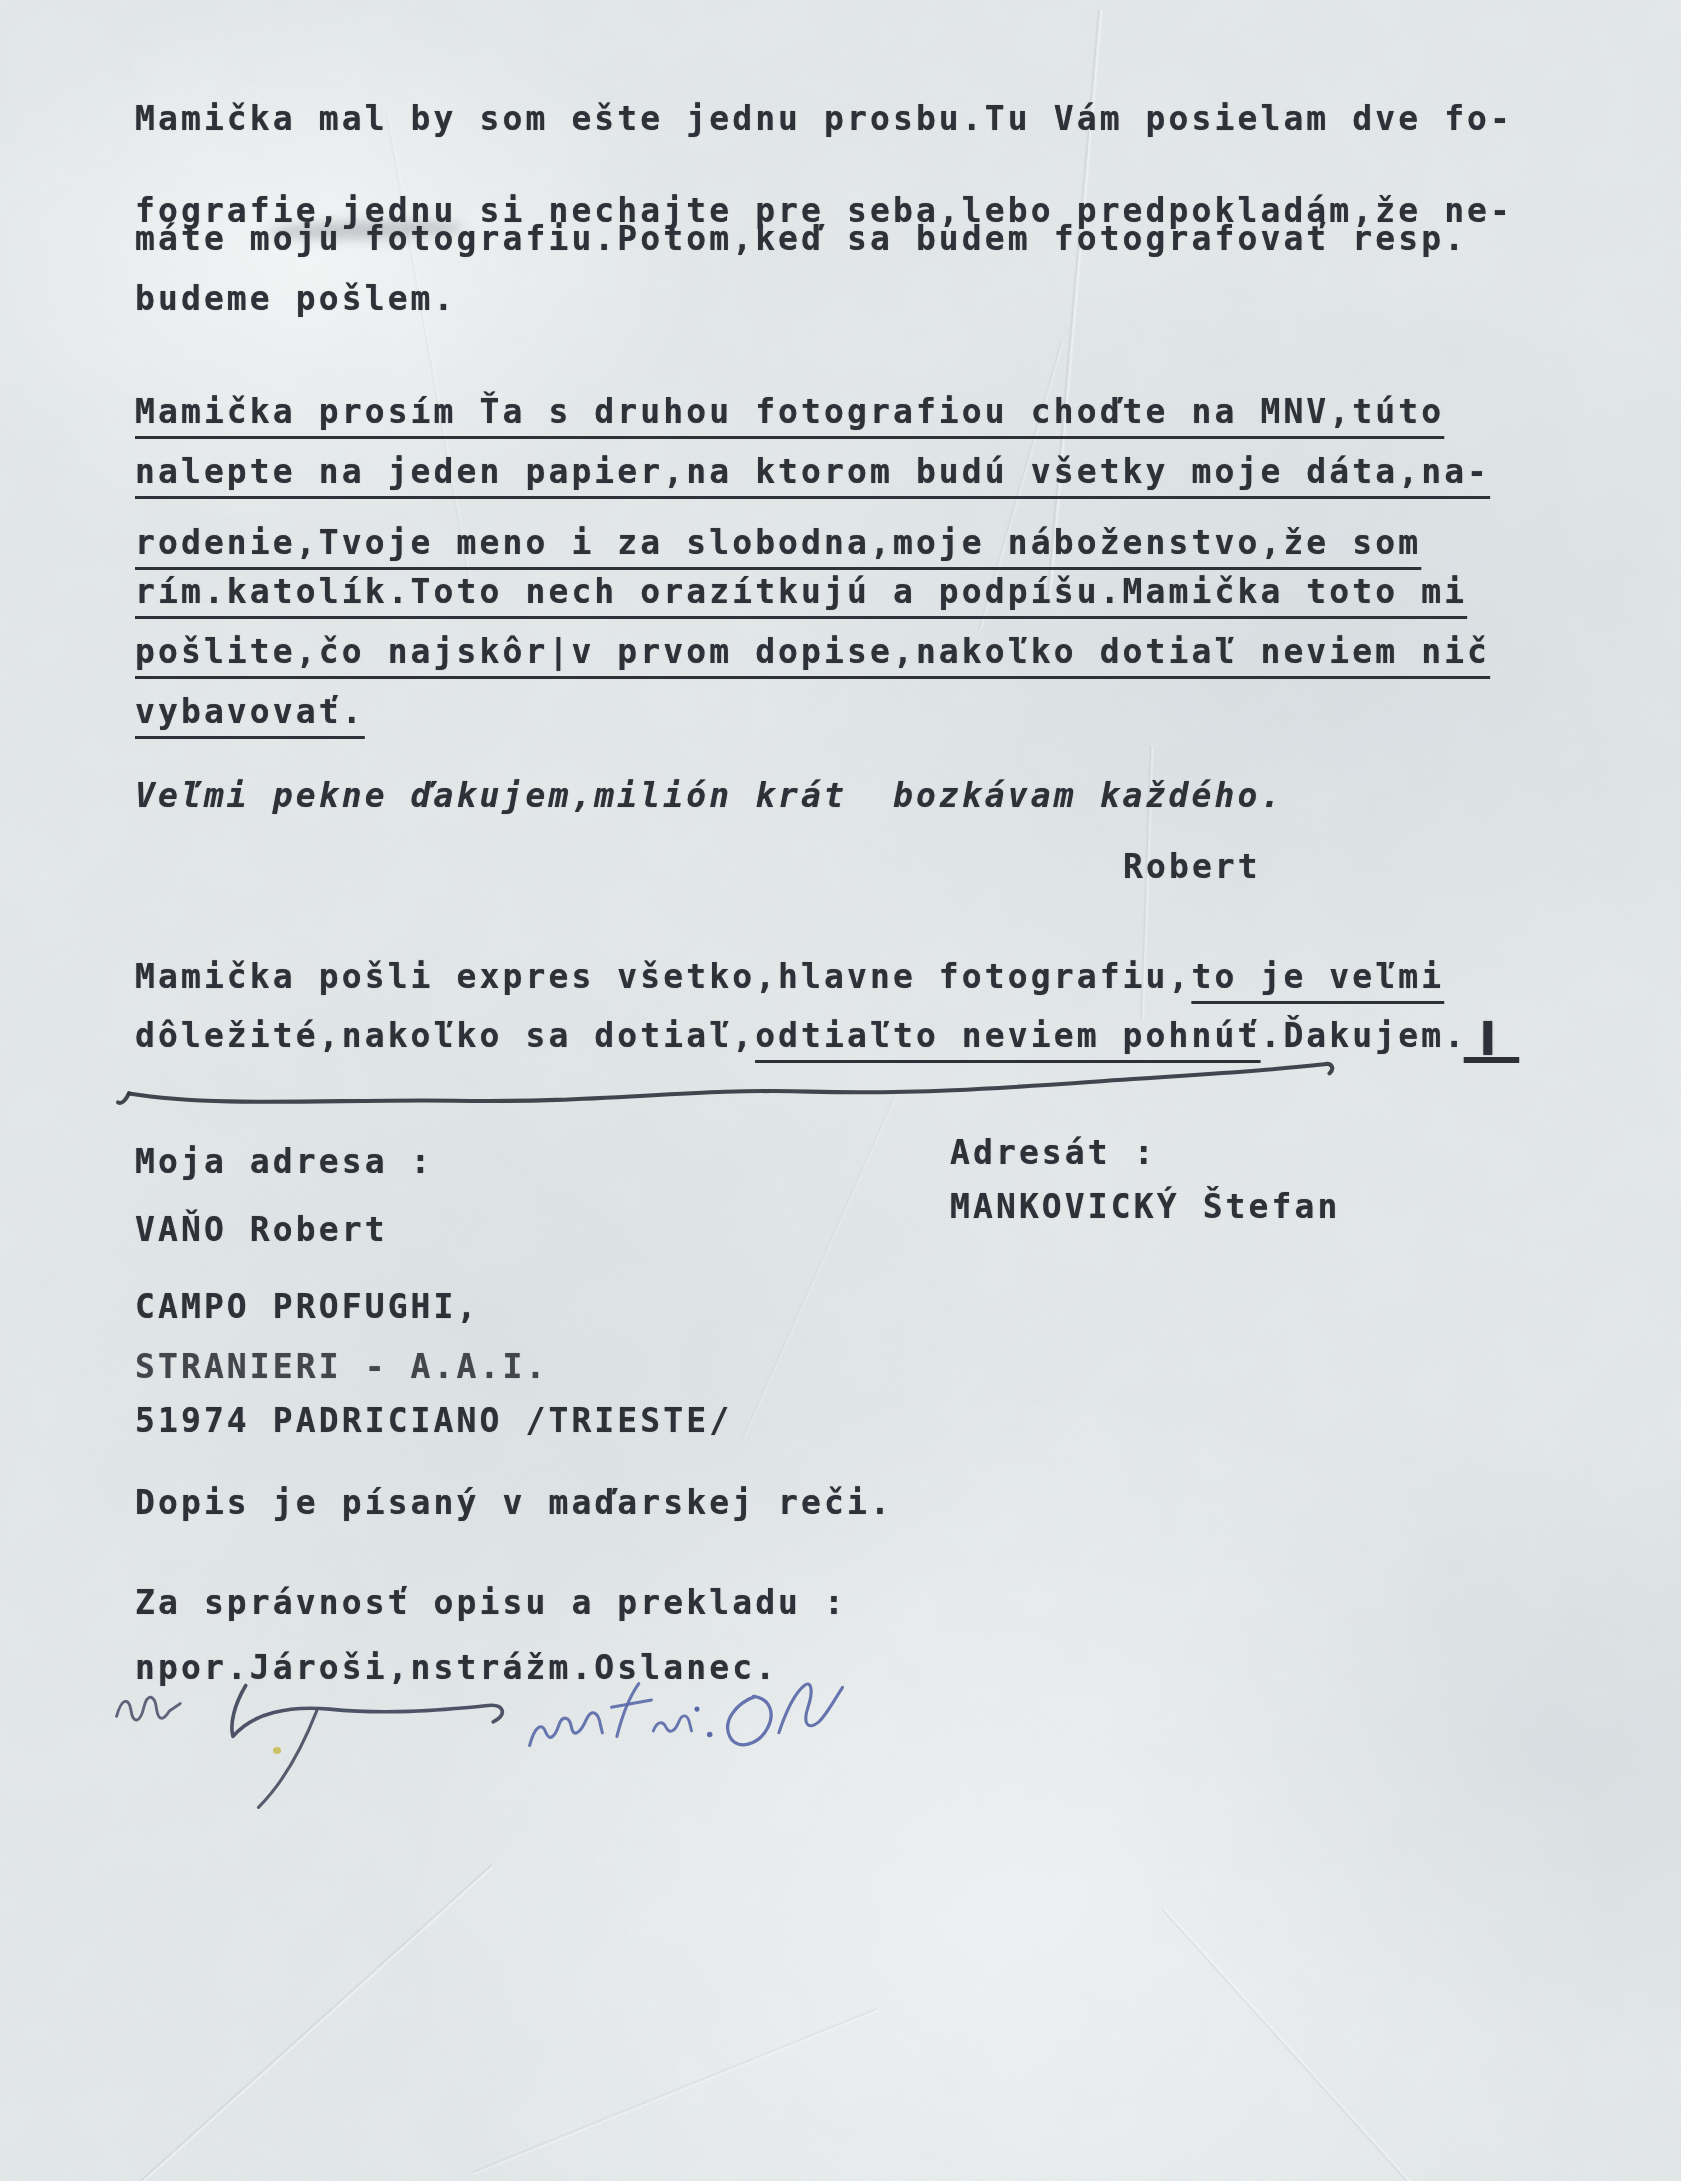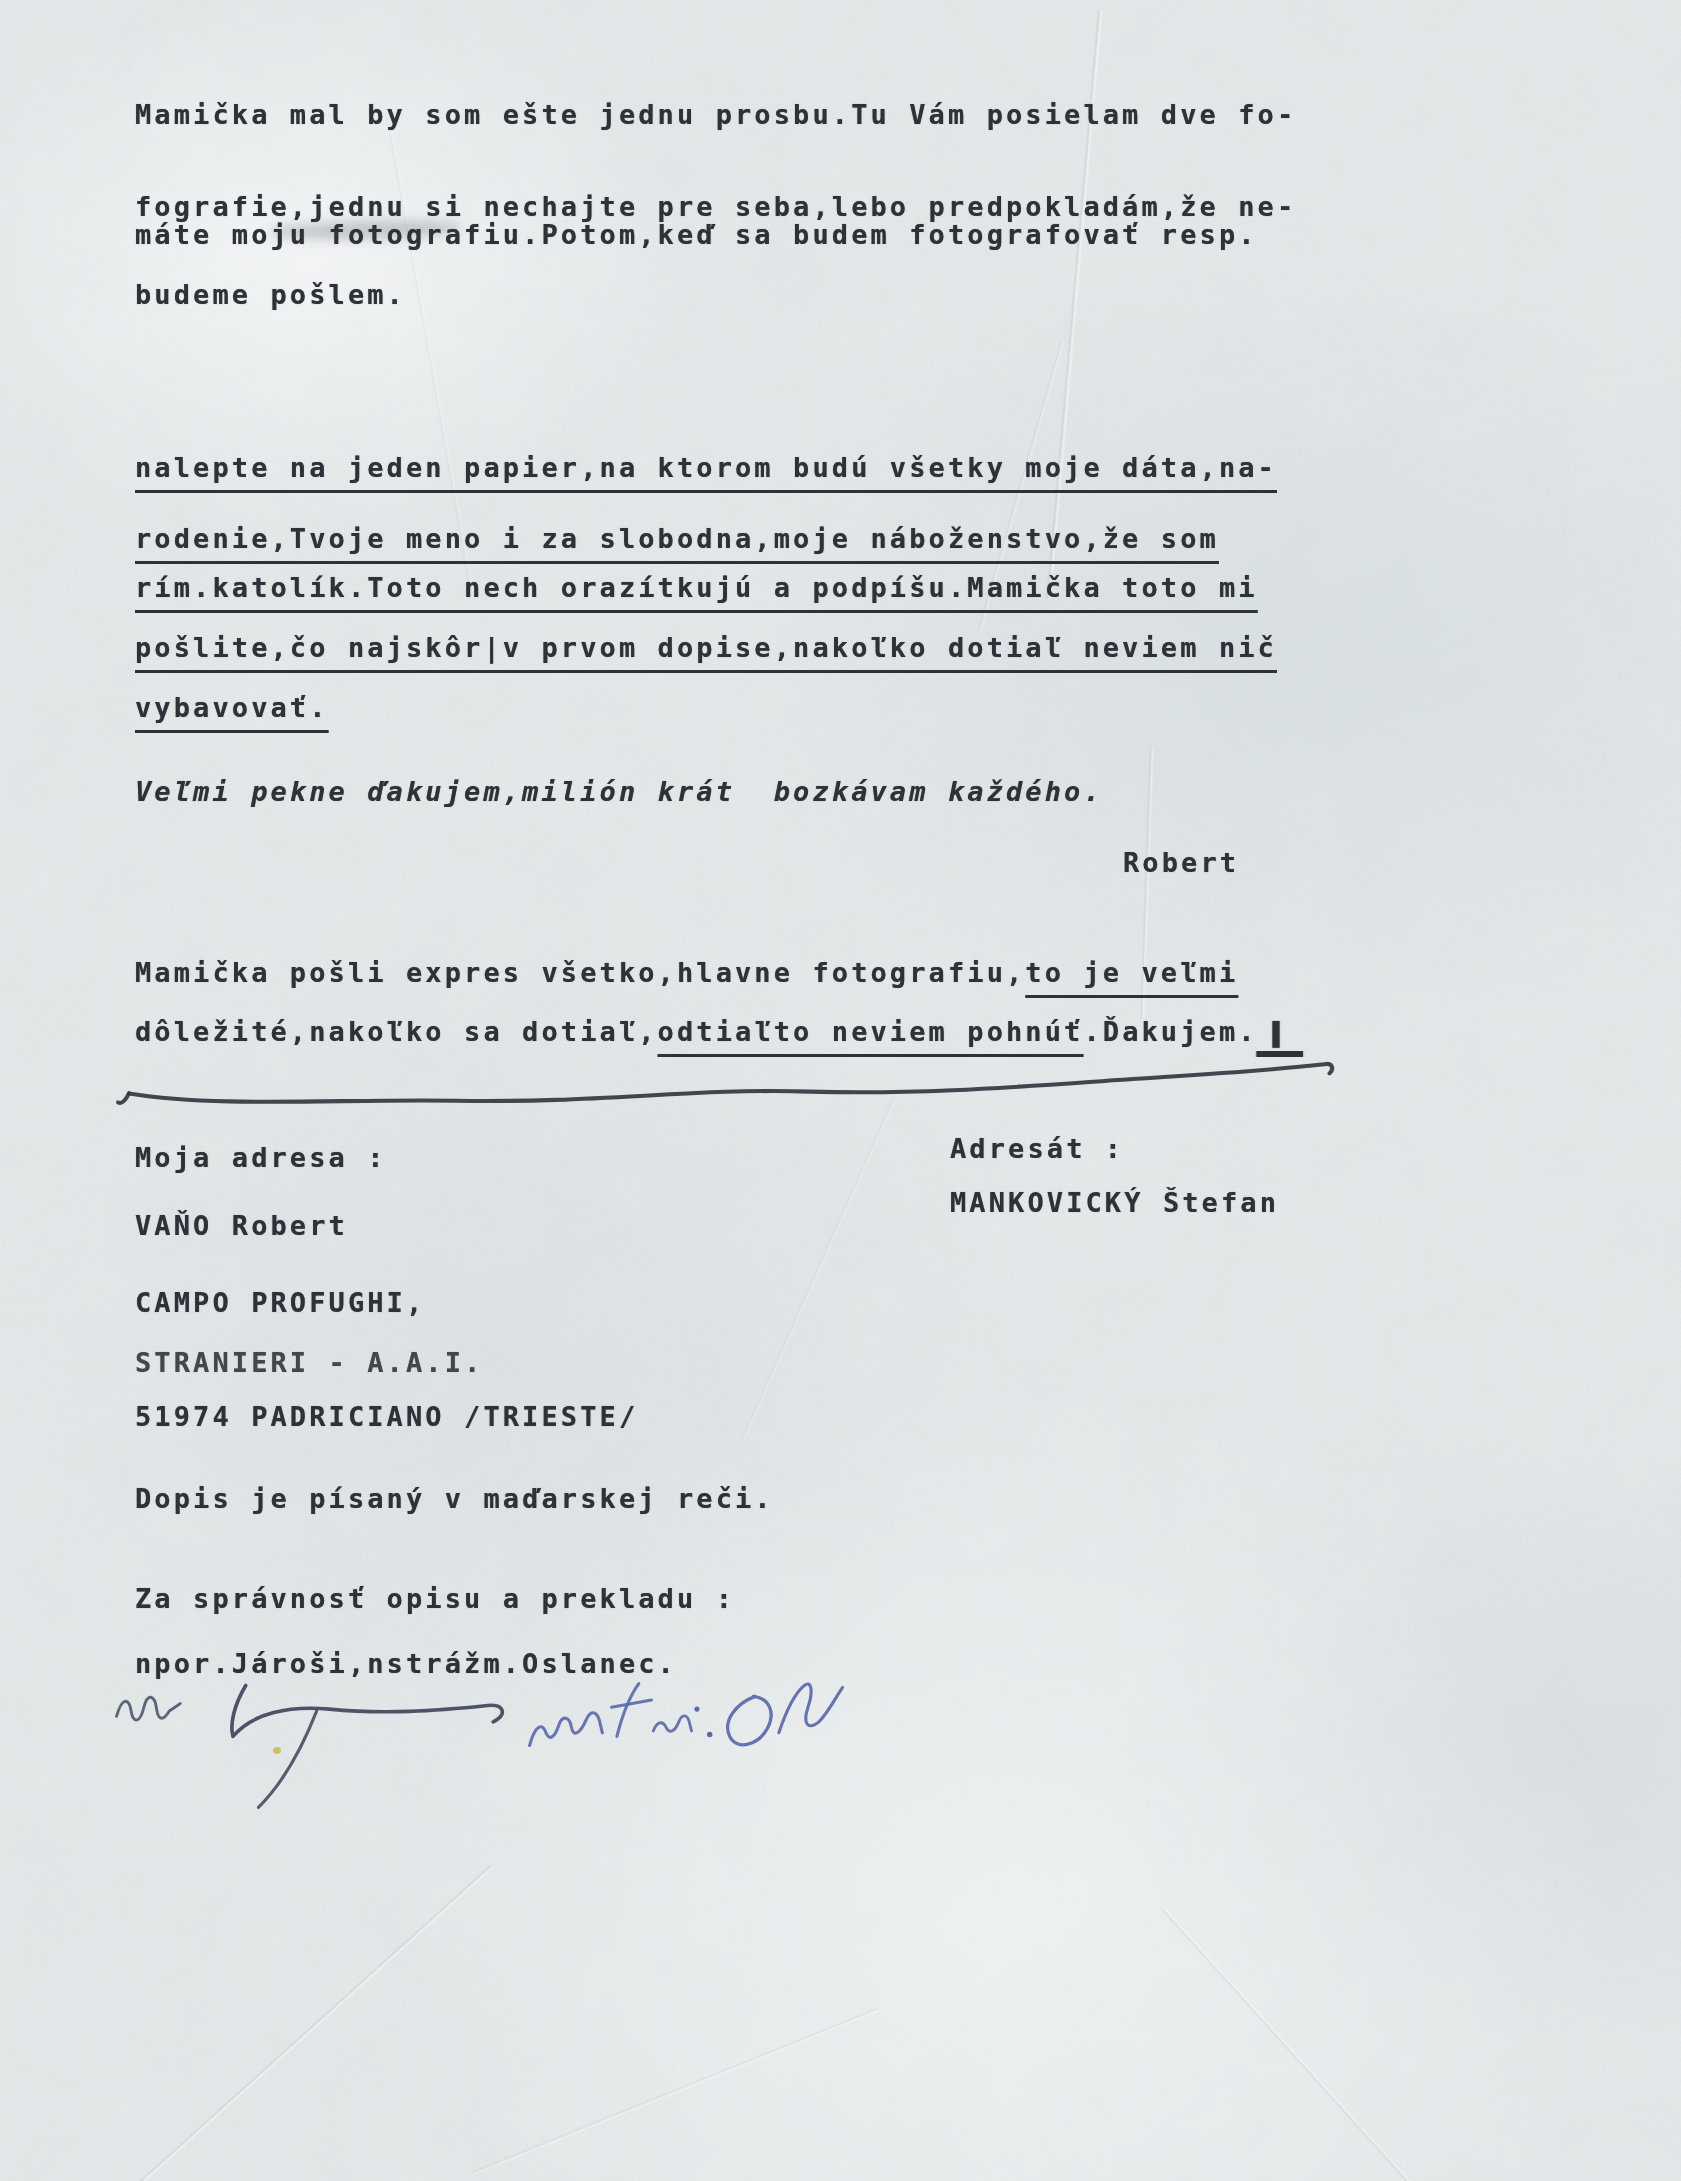--- a/index.html
+++ b/index.html
@@ -25,21 +25,21 @@
     background:linear-gradient(to right, rgba(255,255,255,0), rgba(148,158,168,.20) 35%, rgba(255,255,255,.45) 60%, rgba(255,255,255,0));
   }
   .smudge{
     position:absolute;z-index:1;pointer-events:none;
     background:rgba(95,103,114,.30);border-radius:50%;
     filter:blur(5.5px);
   }
   .speck{position:absolute;z-index:2;border-radius:50%;}
   .ln{
     position:absolute;left:135px;z-index:2;
-    font-size:27px;line-height:1.25;font-weight:700;
+    font-size:33px;line-height:1.25;font-weight:700;
     letter-spacing:3.1px;white-space:pre;
     color:#2f3138;
     text-shadow:0 0 0.9px rgba(47,49,56,.6);
   }
   .u-full,.u{
     text-decoration-line:underline;
     text-decoration-thickness:2.7px;
     text-underline-offset:12.7px;
   }
   .dim{opacity:.88;}
@@ -80,20 +80,21 @@
   <div class="crease" style="left:673px;top:1873px;width:5.5px;height:436px;transform:rotate(68deg);opacity:.7;"></div>
   <div class="crease" style="left:1300px;top:1855px;width:6.4px;height:418px;transform:rotate(-42deg);opacity:.8;"></div>
   <div class="smudge" style="left:268px;top:221px;width:195px;height:18px;transform:rotate(-1.5deg);"></div>
   <div class="speck" style="left:273px;top:1747px;width:8.2px;height:7.3px;background:#c9ba4e;opacity:.85;"></div>
 
   <div class="ln" style="top:98px;">Mamička mal by som ešte jednu prosbu.Tu Vám posielam dve fo-</div>
   <div class="ln" style="top:158px;margin-top:32px;">fografie,jednu si nechajte pre seba,lebo predpokladám,že ne-</div>
   <div class="ln" style="top:218px;">máte moju fotografiu.Potom,keď sa budem fotografovať resp.</div>
   <div class="ln" style="top:278px;">budeme pošlem.</div>
 
+  <div class="ln u-full" style="top:391px;">Mamička prosím Ťa s druhou fotografiou choďte na MNV,túto</div>
   <div class="ln u-full" style="top:451px;">nalepte na jeden papier,na ktorom budú všetky moje dáta,na-</div>
   <div class="ln u-full" style="top:522px;">rodenie,Tvoje meno i za slobodna,moje náboženstvo,že som</div>
   <div class="ln u-full" style="top:571px;">rím.katolík.Toto nech orazítkujú a podpíšu.Mamička toto mi</div>
   <div class="ln u-full" style="top:631px;">pošlite,čo najskôr|v prvom dopise,nakoľko dotiaľ neviem nič</div>
   <div class="ln u-full" style="top:691px;">vybavovať.</div>
 
   <div class="ln" style="top:775px;font-style:italic;">Veľmi pekne ďakujem,milión krát  bozkávam každého.</div>
   <div class="ln" style="top:846px;left:1123px;">Robert</div>
 
   <div class="ln" style="top:956px;"><span>Mamička pošli expres všetko,hlavne fotografiu,</span><span class="u">to je veľmi</span></div>

